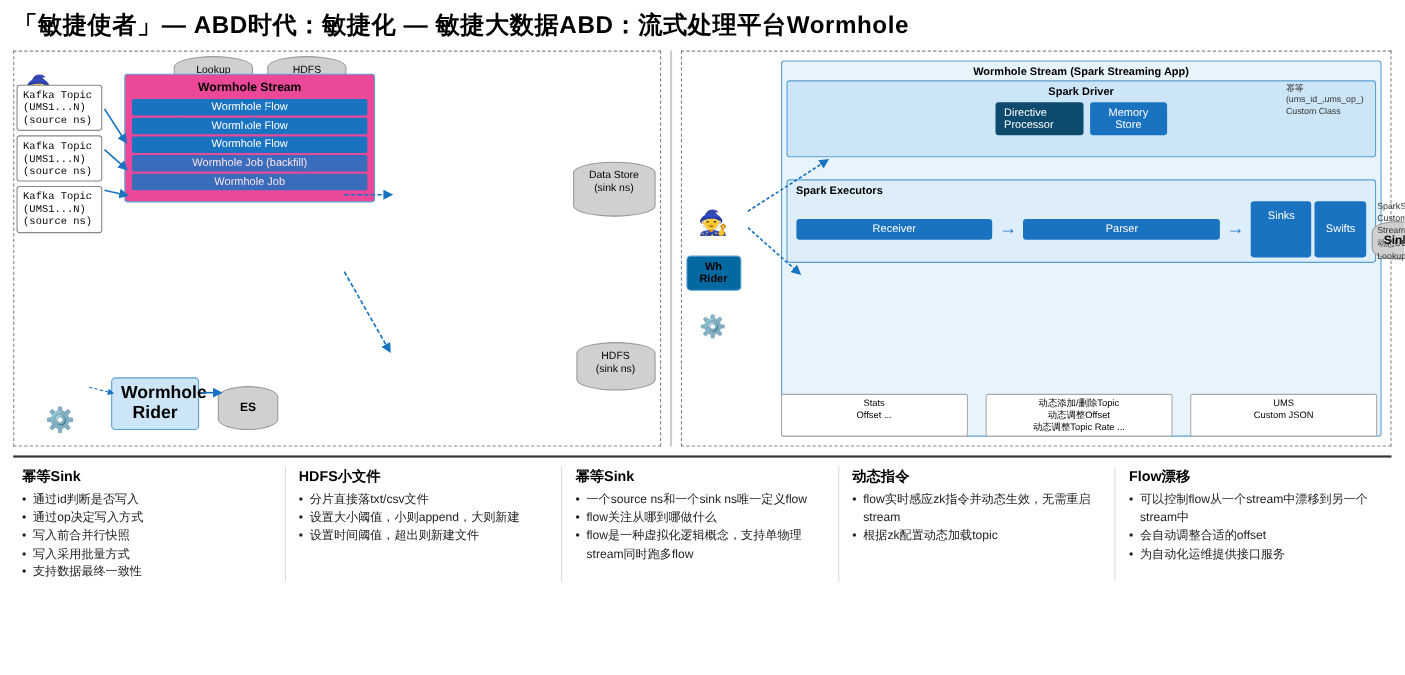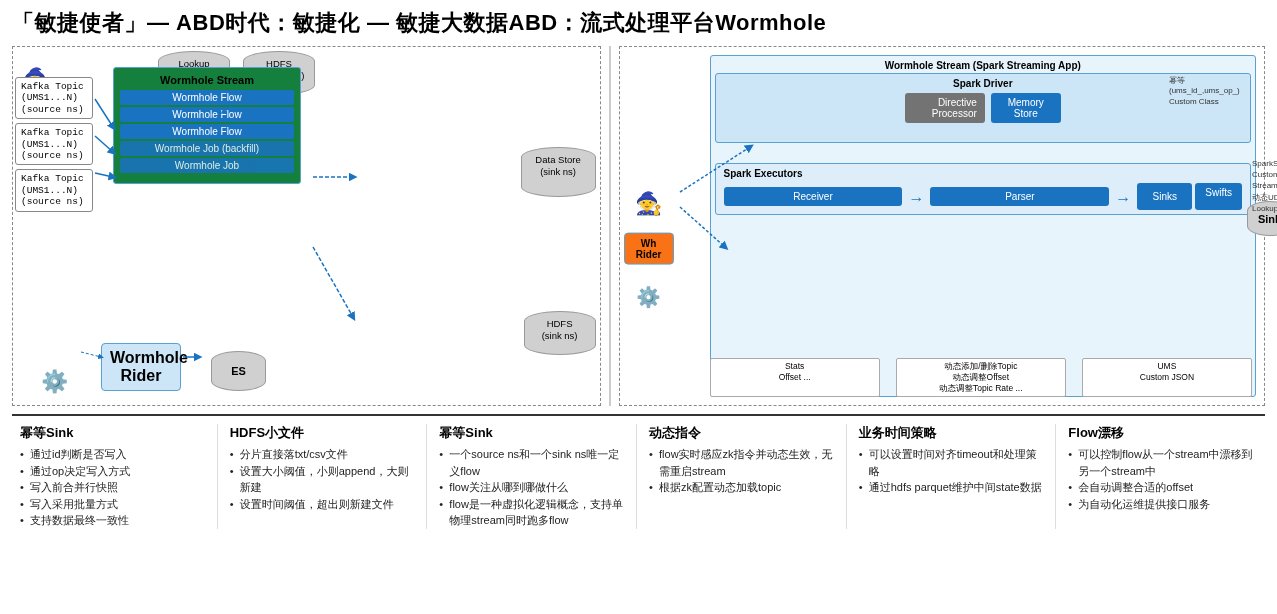--- a/index.html
+++ b/index.html
@@ -55,22 +55,22 @@
       font-size: 9.5px;
       color: #000;
       line-height: 1.2;
       width: 78px;
     }
     
     .ws-box {
       position: absolute;
       left: 100px;
       top: 20px;
-      width: 188px;
-      background: #15803d;
+      width: 228px;
+      background: #ec4899;
       border: 1.5px solid #5aa0d0;
       border-radius: 3px;
       padding: 6px 6px 8px 6px;
     }
     .ws-title {
       font-size: 11px;
       font-weight: bold;
       color: #000;
       margin-bottom: 4px;
       text-align: center;
@@ -128,21 +128,21 @@
       border-radius: 4px;
       padding: 5px 8px;
       font-size: 16px;
       font-weight: bold;
       text-align: center;
       width: 80px;
     }
     .es-cyl {
       position: absolute;
       bottom: 14px;
-      left: 198px;
+      left: 185px;
       background: #d0d0d0;
       border: 1px solid #999;
       border-radius: 50%/10px;
       width: 55px;
       height: 40px;
       display: flex;
       align-items: center;
       justify-content: center;
       font-size: 11px;
       font-weight: bold;
@@ -202,26 +202,26 @@
       font-weight: bold;
       text-align: center;
       margin-bottom: 4px;
     }
     .spark-driver-inner {
       display: flex;
       gap: 6px;
       justify-content: center;
     }
     .directive-box {
-      background: #737373;
+      background: #0c4a6e;
       color: #fff;
       border-radius: 3px;
       padding: 4px 8px;
       font-size: 10px;
-      text-align: right;
+      text-align: left;
       width: 80px;
     }
     .memory-box {
       background: #1a73c1;
       color: #fff;
       border-radius: 3px;
       padding: 4px 8px;
       font-size: 10px;
       text-align: center;
       width: 70px;
@@ -259,21 +259,21 @@
       border-radius: 3px;
       padding: 8px 10px;
       font-size: 10px;
       text-align: center;
       width: 55px;
     }
     .swifts-block {
       background: #1a73c1;
       color: #fff;
       border-radius: 3px;
-      padding: 4px 10px;
+      padding: 20px 10px;
       font-size: 10px;
       text-align: center;
       flex: 1;
     }
     .sink-final-cyl {
       position: absolute;
       right: -50px;
       top: 18px;
       background: #d0d0d0;
       border: 1px solid #999;
@@ -288,21 +288,21 @@
     }
     
     .wh-rider-left {
       position: absolute;
       left: 4px;
       top: 50%;
       transform: translateY(-30%);
       text-align: center;
     }
     .wh-rider-box {
-      background: #f97316;
+      background: #0369a1;
       border: 1.5px solid #5aa0d0;
       border-radius: 4px;
       padding: 4px 6px;
       font-size: 10px;
       font-weight: bold;
       text-align: center;
       width: 50px;
       margin-top: 16px;
     }
     
@@ -568,27 +568,20 @@
         </ul>
       </div>
       <div class="bottom-col">
         <div class="col-title">动态指令</div>
         <ul class="col-items">
           <li>flow实时感应zk指令并动态生效，无需重启stream</li>
           <li>根据zk配置动态加载topic</li>
         </ul>
       </div>
       <div class="bottom-col">
-        <div class="col-title">业务时间策略</div>
-        <ul class="col-items">
-          <li>可以设置时间对齐timeout和处理策略</li>
-          <li>通过hdfs parquet维护中间state数据</li>
-        </ul>
-      </div>
-      <div class="bottom-col">
         <div class="col-title">Flow漂移</div>
         <ul class="col-items">
           <li>可以控制flow从一个stream中漂移到另一个stream中</li>
           <li>会自动调整合适的offset</li>
           <li>为自动化运维提供接口服务</li>
         </ul>
       </div>
     </div>
 </div>
 

